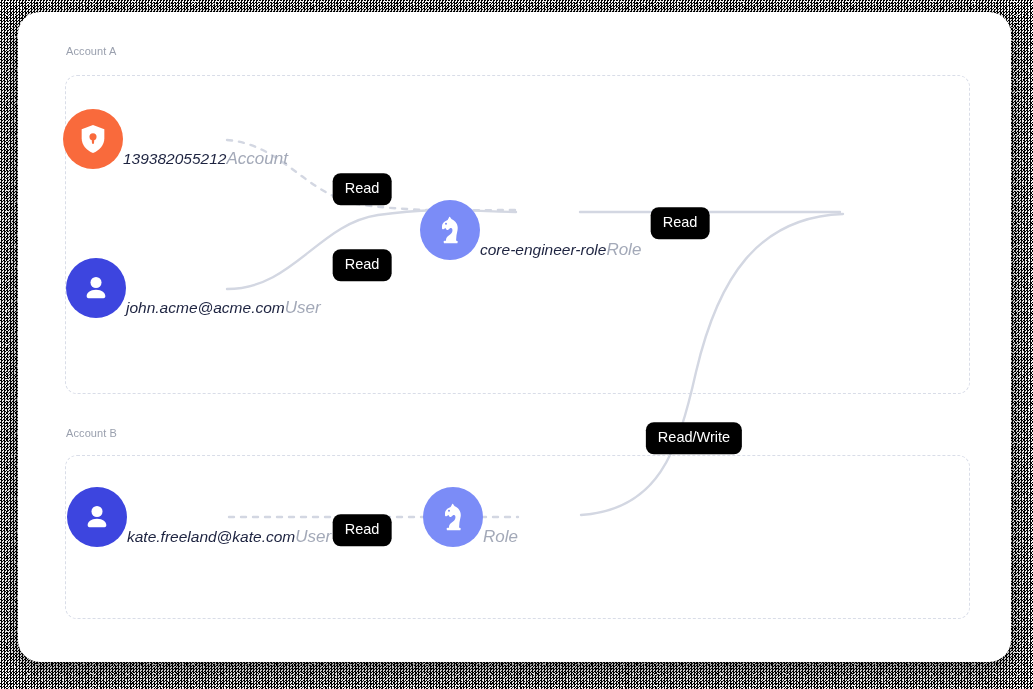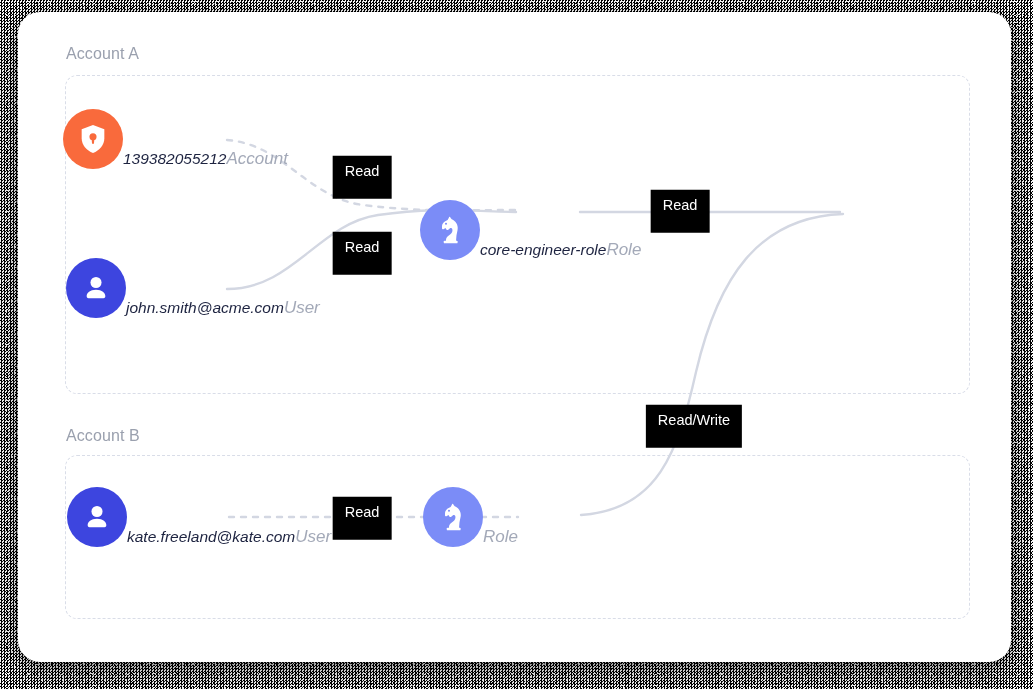--- a/index.html
+++ b/index.html
@@ -49,21 +49,21 @@
     height: 650px;
     background: #ffffff;
     border-radius: 22px;
     box-shadow: 0 10px 34px rgba(0,0,0,0.40), 0 2px 8px rgba(0,0,0,0.25);
     overflow: hidden;
   }
 
   
   .group-label {
     position: absolute;
-    font-size: 16px;
+    font-size: 11px;
     color: #9aa0ae;
     letter-spacing: 0.1px;
     white-space: nowrap;
   }
   #label-account-a { left: 48px; top: 33px; }
   #label-account-b { left: 48px; top: 415px; }
 
   
   .account-box {
     position: absolute;
@@ -123,24 +123,25 @@
   .c-role    { background: #7b8cf7; }
   .c-bucket  { background: #23a47c; }
 
   
   .pill {
     position: absolute;
     background: #000000;
     color: #ffffff;
     font-size: 14.5px;
     line-height: 1;
-    padding: 8px 12px 20px;
-    border-radius: 0;
+    padding: 8px 12px 9px;
+    border-radius: 8px;
     white-space: nowrap;
     transform: translate(-50%, -50%);
+    margin-top: 12px;
   }
 </style>
 </head>
 <body>
 
 <div id="backdrop">
   <div id="backdrop-noise"></div>
 </div>
 
 <div id="card">
@@ -176,21 +177,21 @@
     <div class="node-subtitle">Account</div>
   </div>
 
   <div class="node" style="left:178px; top:246px;">
     <div class="node-circle c-user">
       <svg width="34" height="34" viewBox="0 0 24 24">
         <circle cx="12" cy="8.1" r="3.9" fill="#ffffff"></circle>
         <path d="M12 13.2 c-4.2 0 -6.6 2.3 -6.6 4.6 c0 1.1 1 1.5 2.2 1.5 h8.8 c1.2 0 2.2 -0.4 2.2 -1.5 c0 -2.3 -2.4 -4.6 -6.6 -4.6 Z" fill="#ffffff"></path>
       </svg>
     </div>
-    <div class="node-title">john.smith@acme.com</div>
+    <div class="node-title">john.acme@acme.com</div>
     <div class="node-subtitle">User</div>
   </div>
 
   <div class="node" style="left:532px; top:188px;">
     <div class="node-circle c-role">
       <svg width="32" height="32" viewBox="0 0 24 24">
         <path d="M11.3 2.4 C10.9 3.3 10.6 4.0 10.2 4.5 L8.4 5.4 C6.9 6.2 6.0 7.6 6.0 9.2 L6.0 10.7
                  C6.0 11.3 6.6 11.7 7.1 11.4 L8.6 10.5 L9.3 11.6 C9.6 12.1 10.3 12.2 10.7 11.8
                  L12.0 10.7 C12.6 10.2 13.5 10.5 13.7 11.2 C14.1 12.6 13.6 14.1 12.5 15.0
                  L10.4 16.7 C9.5 17.4 9.0 18.5 9.0 19.7 L9.0 20.2 L16.6 20.2 L16.6 19.4

